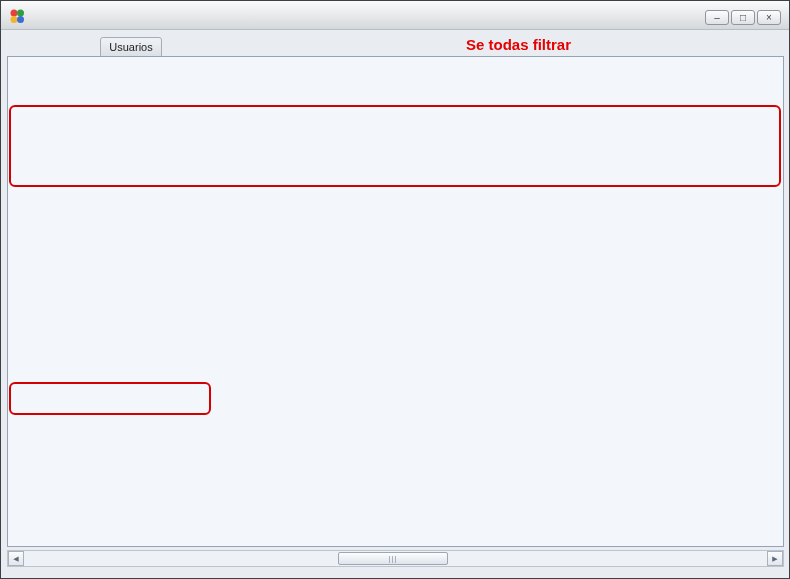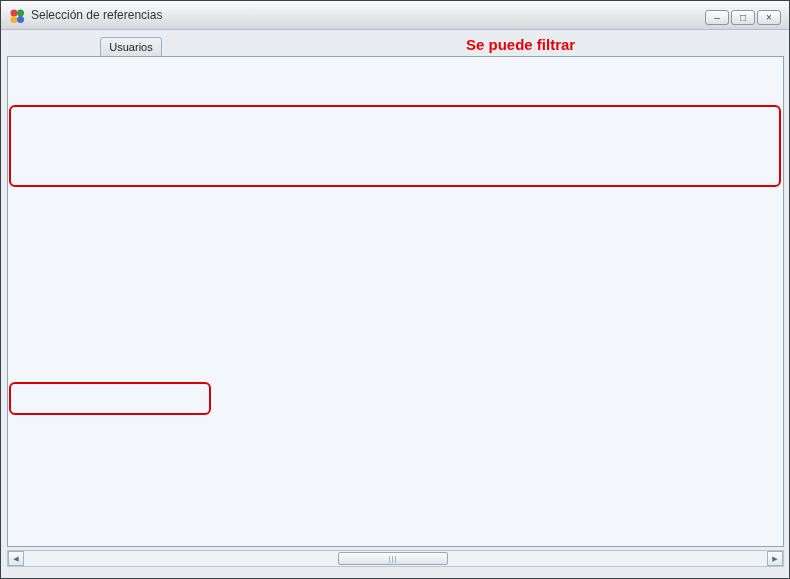--- a/index.html
+++ b/index.html
@@ -56,21 +56,20 @@
 
 <div id="win">
 
   <div class="abs" id="titlebar">
     <svg class="abs" style="left:8px;top:7px" width="16" height="16">
       <circle cx="5" cy="5" r="3.5" fill="#e8413c"></circle>
       <circle cx="11.5" cy="5" r="3.5" fill="#2f9e3f"></circle>
       <circle cx="5" cy="11.5" r="3.5" fill="#f2b130"></circle>
       <circle cx="11.5" cy="11.5" r="3.5" fill="#3a6fd0"></circle>
     </svg>
-    <div class="abs" id="title">Selección de referencias</div>
     <div class="abs winbtn" style="left:704px;top:9px">–</div>
     <div class="abs winbtn" style="left:730px;top:9px">□</div>
     <div class="abs winbtn" style="left:756px;top:9px">×</div>
   </div>
 
   <div class="abs tab" id="tab-usr">Usuarios</div>
 
   <div class="abs" id="page"></div>
 
   <div class="abs" style="left:12px;top:62px;width:452px;height:37px;border:1px solid #c6cfd9;border-radius:3px;"></div>
@@ -81,21 +80,21 @@
   <div class="abs input" style="left:127px;top:68px;width:312px;height:23px;border-color:#7aa7d8;padding:2px;">
     <span id="combo-sel">Bailén - Ausiàs March (Comunidad)</span>
   </div>
   <div class="abs btn" style="left:441px;top:68px;width:22px;height:23px;">
     <svg width="14" height="15" style="margin-top:3px">
       <circle cx="6" cy="6" r="4" fill="none" stroke="#637485" stroke-width="1.6"></circle>
       <line x1="9" y1="9" x2="13" y2="13" stroke="#637485" stroke-width="1.8"></line>
     </svg>
   </div>
 
-  <div class="abs rednote" style="left:465px;top:35px;">Se puede filtrar</div>
+  <div class="abs rednote" style="left:465px;top:35px;">Se todas filtrar</div>
   <svg class="abs" style="left:516px;top:55px;" width="24" height="49">
     <line x1="12" y1="0" x2="12" y2="38" stroke="#d40000" stroke-width="3"></line>
     <polygon points="4,37 20,37 12,48" fill="#d40000"></polygon>
   </svg>
 
   <div class="abs redbox" style="left:8px;top:104px;width:772px;height:82px;"></div>
 
   <div class="abs txt" style="left:18px;top:116px;">Nombre:</div>
   <input class="abs input" style="left: 100px; top: 112px; width: 322px; height: 20px;">
   <div class="abs btn" style="left:571px;top:112px;width:90px;height:23px;line-height:21px;">Buscar</div>

